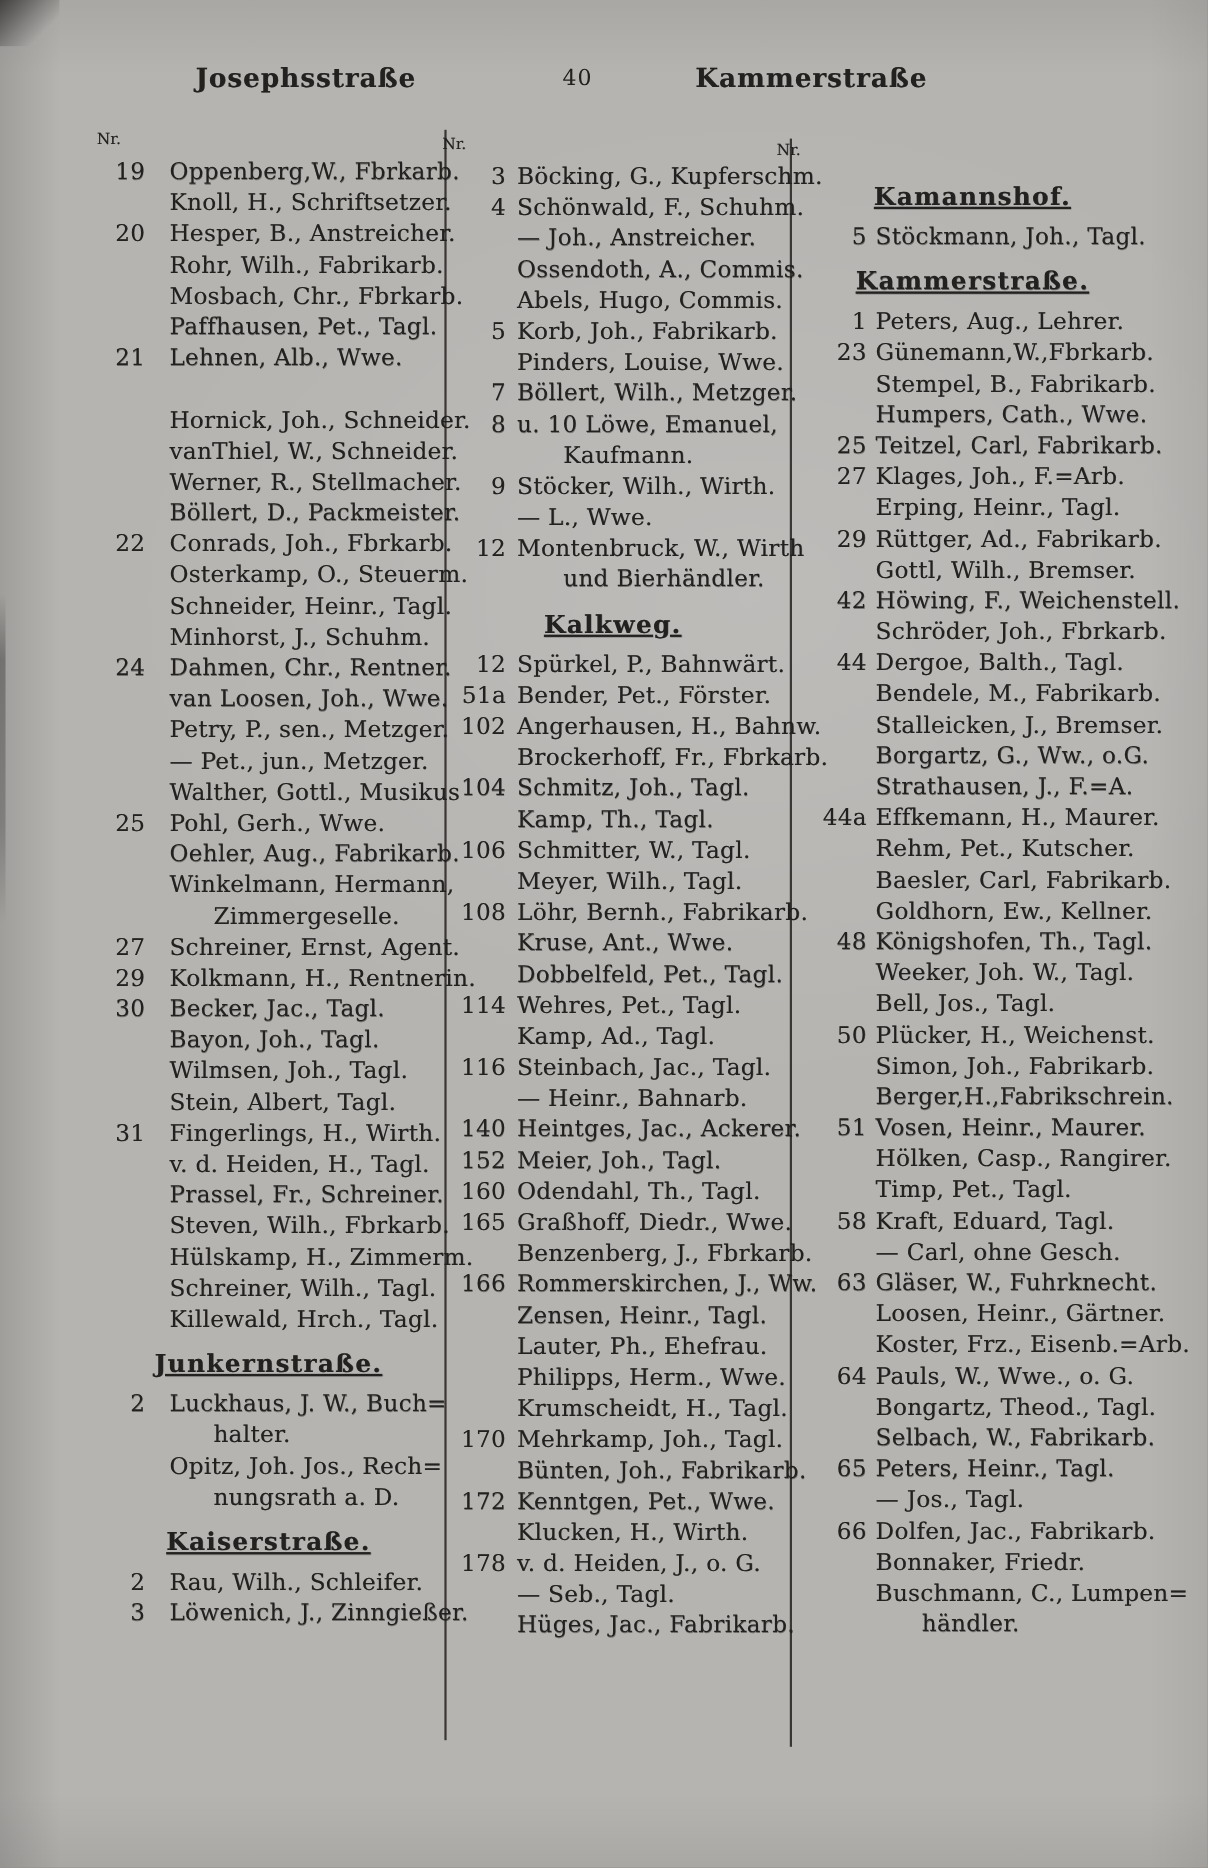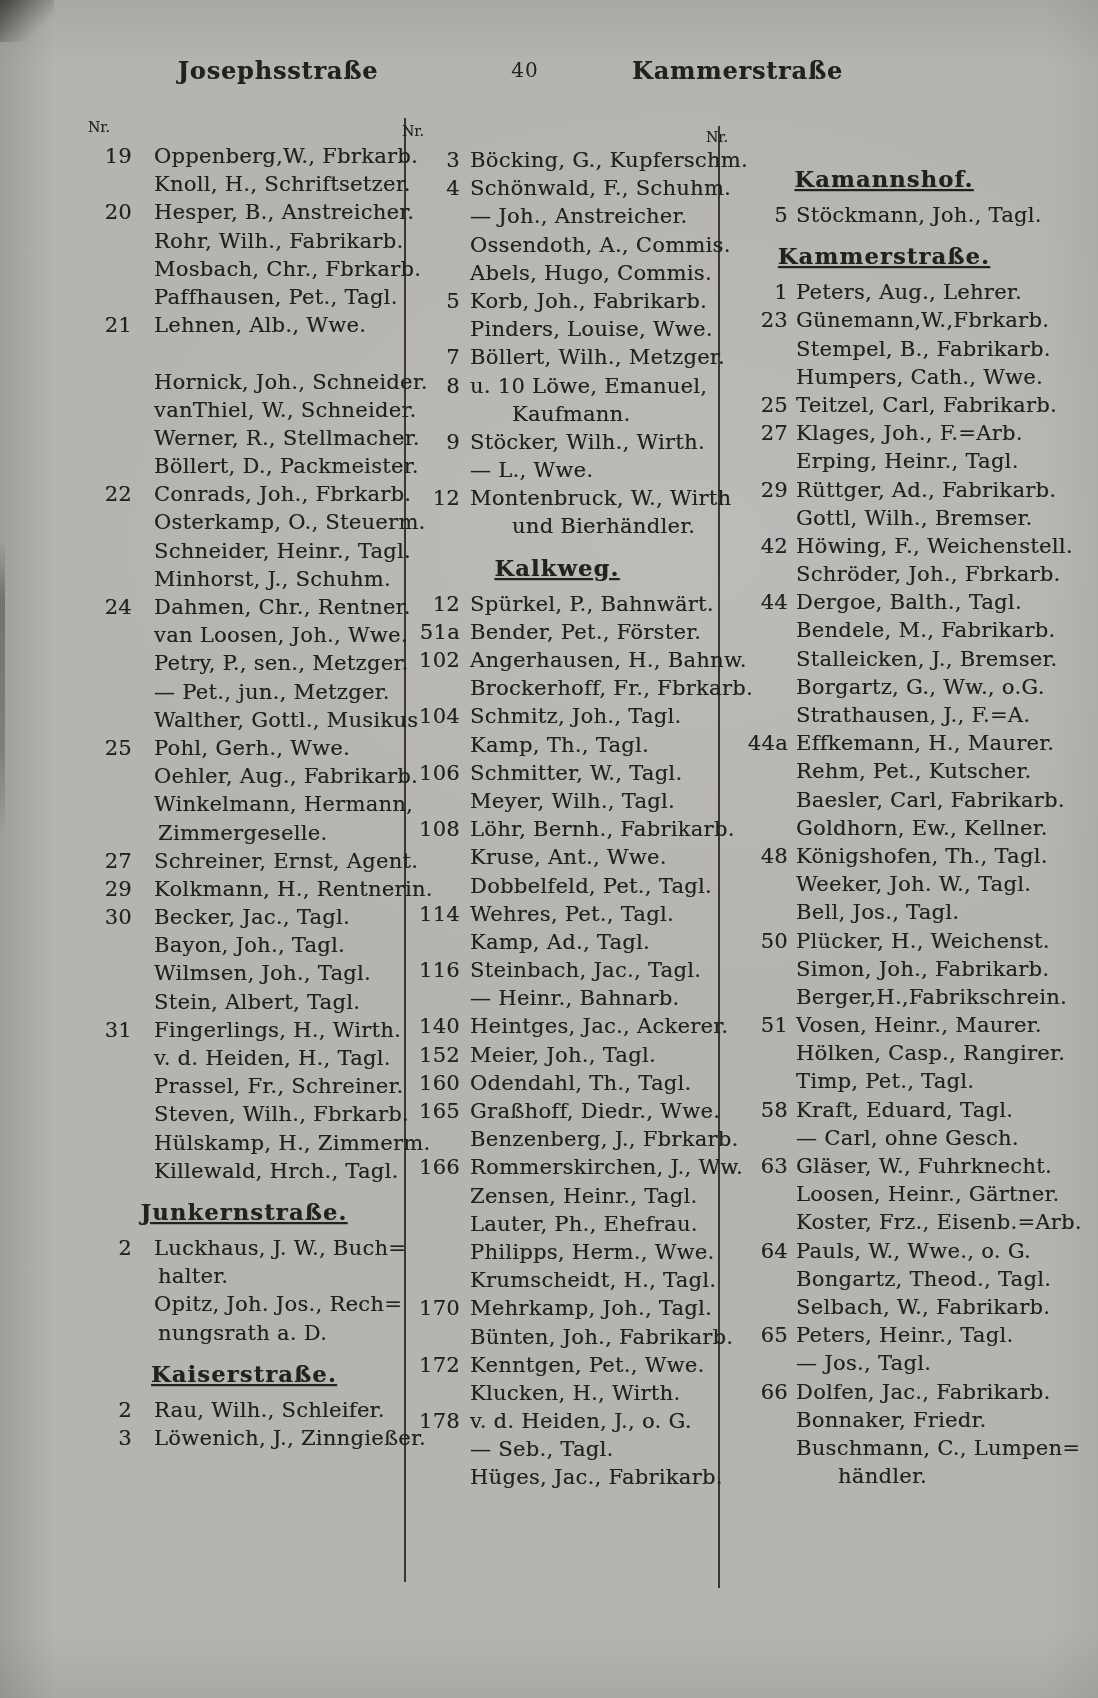--- a/index.html
+++ b/index.html
@@ -45,21 +45,21 @@
   .row .txt{flex:none;}
   .sheader{
     height:28px;line-height:28px;margin:13px 0 8px 0;
     text-align:center;font-size:22.5px;font-weight:bold;letter-spacing:1.2px;
     text-shadow:.4px .4px 0 rgba(0,0,0,.45);
     text-decoration:underline;
   }
   .col1{left:88px;top:112px;width:312px;}
   .col1 .num{width:44px;}
   .col1 .txt{margin-left:22px;}
-  .col1 .row.indent .txt{margin-left:26px;}
+  .col1 .row.indent .txt{margin-left:62px;}
   .col2{left:398px;top:116px;width:318px;}
   .col2 .nr{padding-left:4px;}
   .col2 .num{width:62px;}
   .col2 .txt{margin-left:10px;}
   .col2 .row.indent .txt{margin-left:52px;}
   .col3{left:704px;top:122px;width:360px;}
   .col3 .nr{padding-left:2px;}
   .col3 .num{width:84px;}
   .col3 .txt{margin-left:8px;}
   .col3 .row.indent .txt{margin-left:50px;}
@@ -223,20 +223,24 @@
       <div class="row">
         <span class="num"></span>
         <span class="txt">Steven, Wilh., Fbrkarb.</span>
       </div>
       <div class="row">
         <span class="num"></span>
         <span class="txt">Hülskamp, H., Zimmerm.</span>
       </div>
       <div class="row">
         <span class="num"></span>
+        <span class="txt">Schreiner, Wilh., Tagl.</span>
+      </div>
+      <div class="row">
+        <span class="num"></span>
         <span class="txt">Killewald, Hrch., Tagl.</span>
       </div>
       <div class="sheader">Junkernstraße.</div>
       <div class="row">
         <span class="num">2</span>
         <span class="txt">Luckhaus, J. W., Buch=</span>
       </div>
       <div class="row indent">
         <span class="num"></span>
         <span class="txt">halter.</span>

